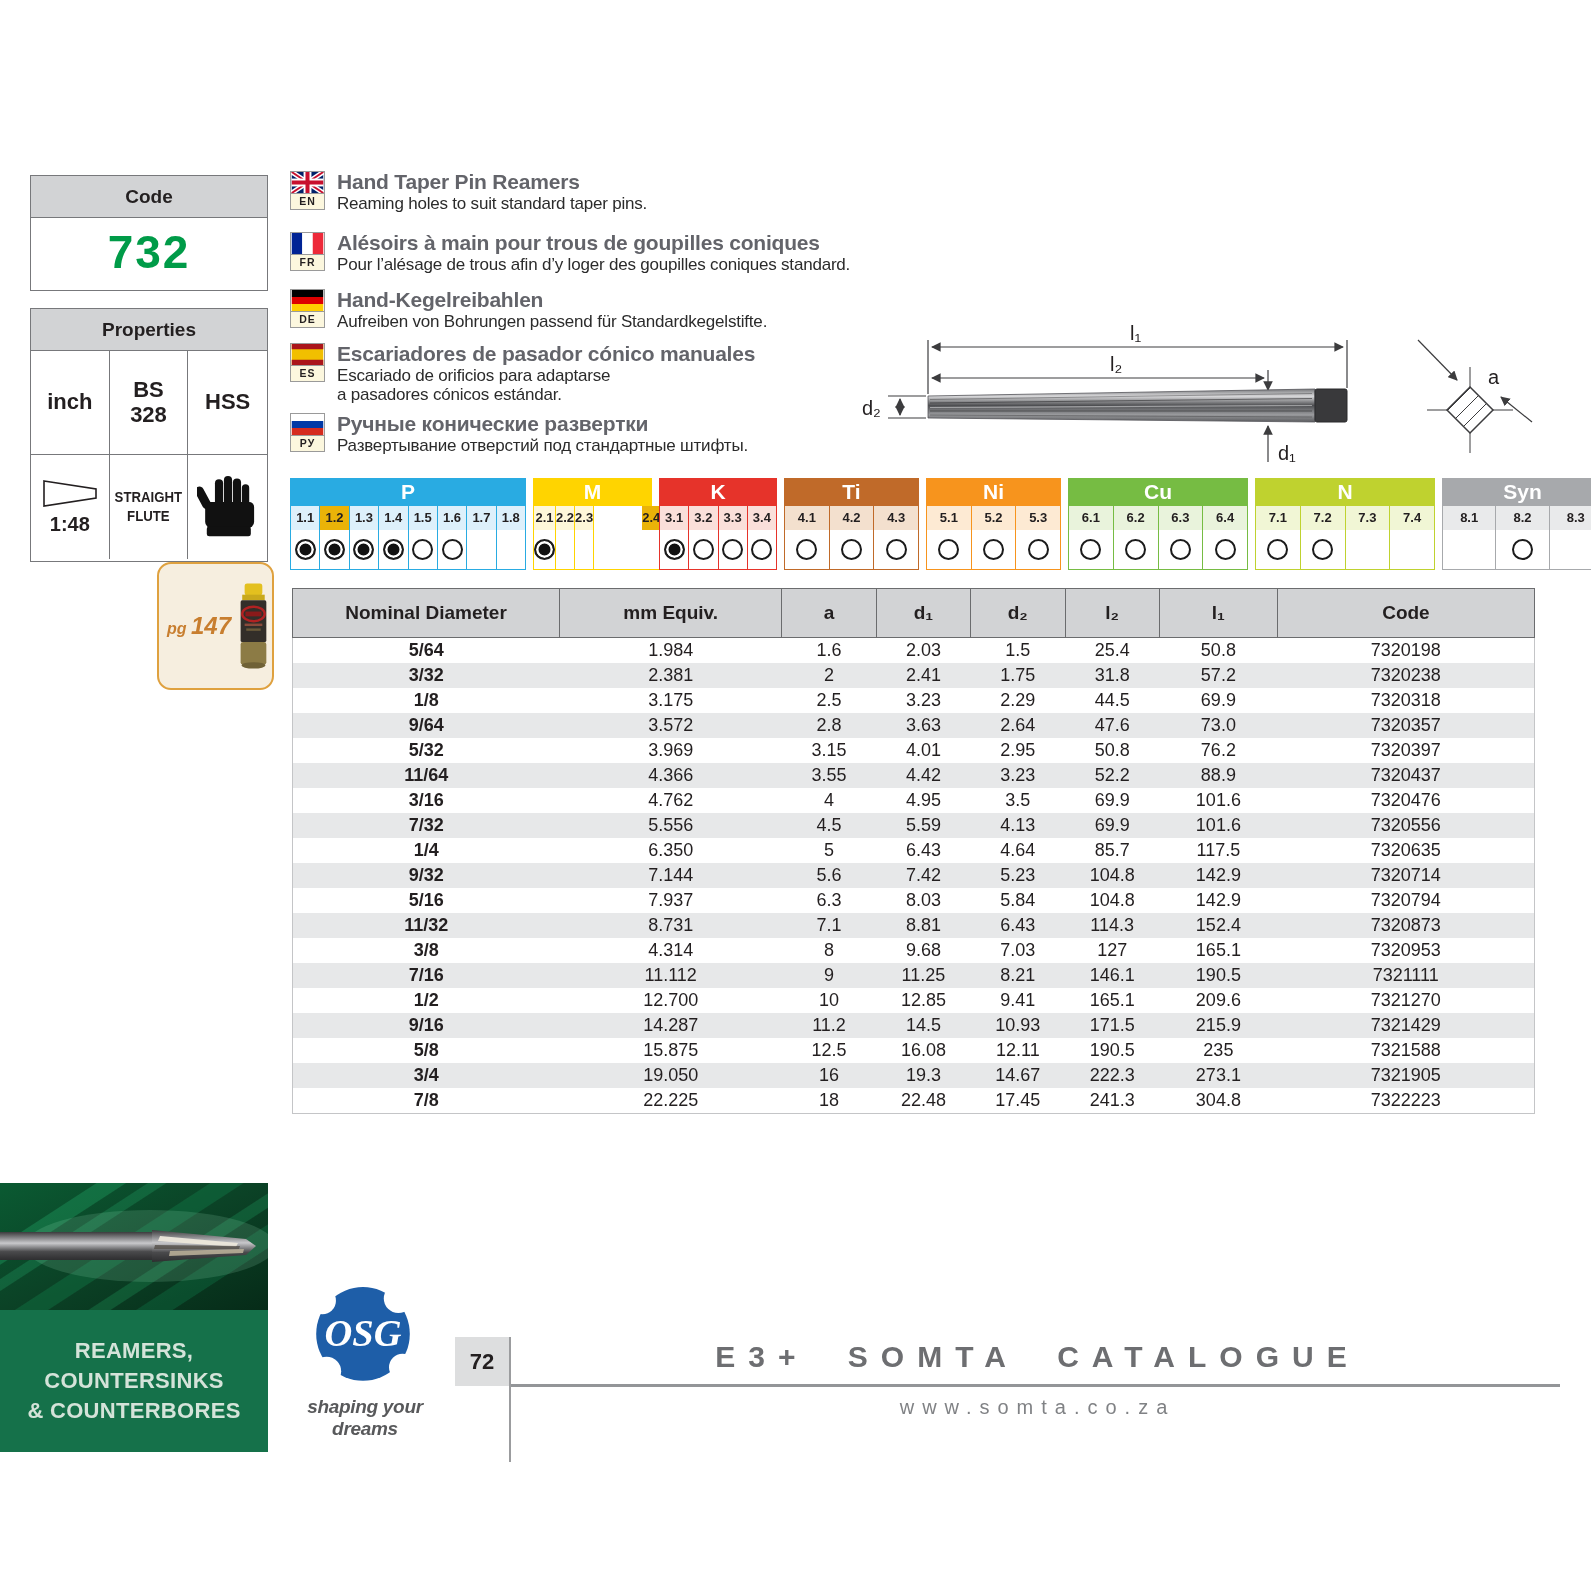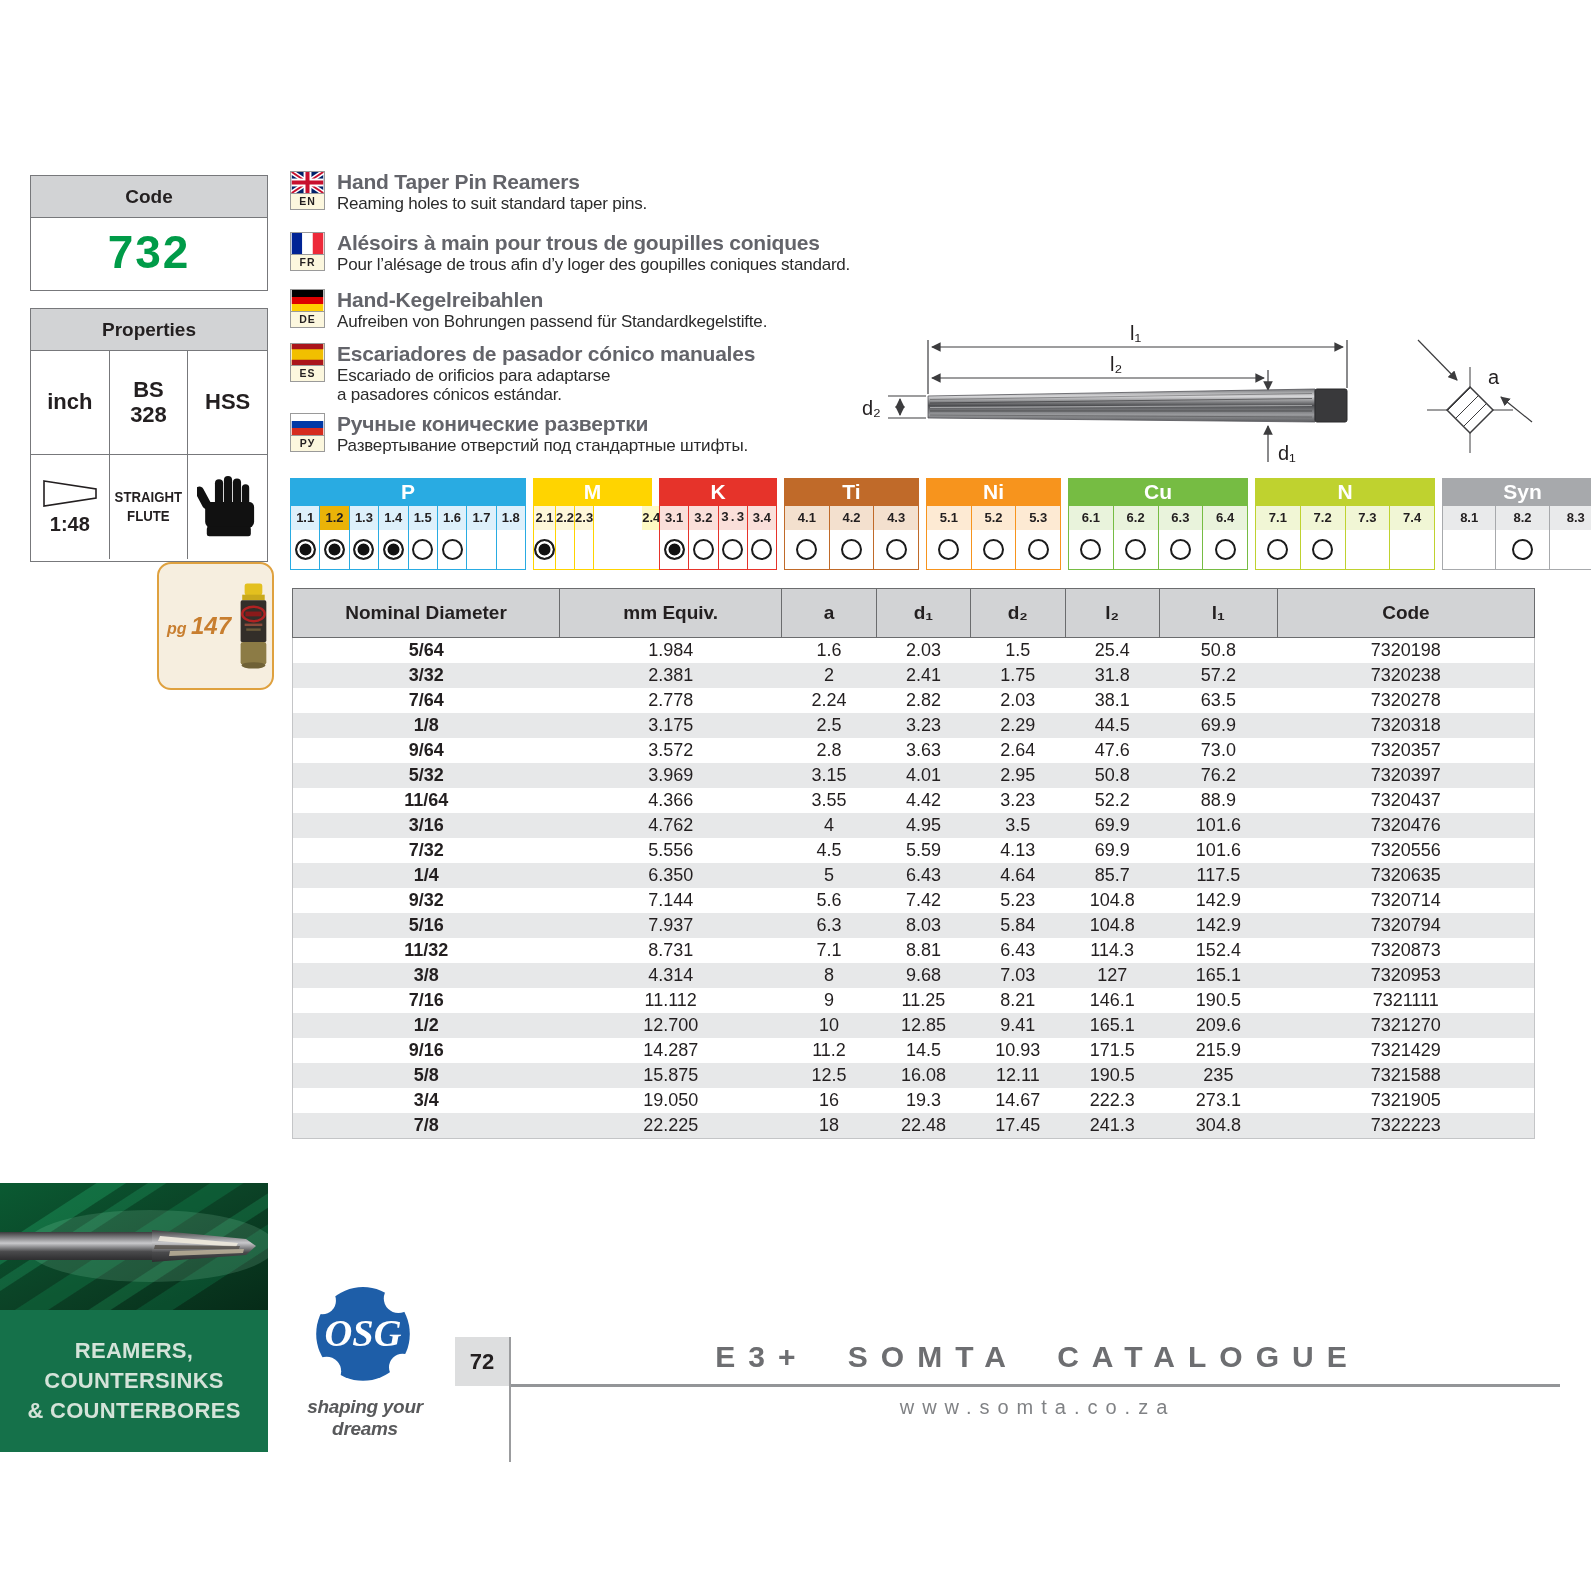--- a/index.html
+++ b/index.html
@@ -354,41 +354,41 @@
           </div>
           <div class="mat-cell" style="border-color: rgb(255, 212, 0);">
             <div class="mat-num" style="background: rgb(254, 247, 217);">2.2</div>
             <div class="mat-radio"></div>
           </div>
           <div class="mat-cell" style="border-color: rgb(255, 212, 0);">
             <div class="mat-num" style="background: rgb(254, 247, 217);">2.3</div>
             <div class="mat-radio"></div>
           </div>
           <div class="mat-cell" style="border-color: rgb(255, 212, 0);">
-            <div class="mat-num" style="background: #fef9c3; margin-left: 48px;">2.4</div>
+            <div class="mat-num" style="background: #eab308; margin-left: 48px;">2.4</div>
             <div class="mat-radio"></div>
           </div>
         </div>
       </div>
       <div class="mat-group" style="width: 118px;">
         <div class="mat-head" style="background: rgb(230, 51, 42);">K</div>
         <div class="mat-cells">
           <div class="mat-cell" style="border-color: rgb(230, 51, 42);">
             <div class="mat-num" style="background: rgb(250, 223, 218);">3.1</div>
             <div class="mat-radio">
               <span class="radio filled"></span>
             </div>
           </div>
           <div class="mat-cell" style="border-color: rgb(230, 51, 42);">
             <div class="mat-num" style="background: rgb(250, 223, 218);">3.2</div>
             <div class="mat-radio">
               <span class="radio"></span>
             </div>
           </div>
-          <div class="mat-cell" style="border-color: rgb(230, 51, 42); font-family: Liberation Mono, monospace;">
+          <div class="mat-cell" style="border-color: rgb(230, 51, 42);">
             <div class="mat-num" style="background: rgb(250, 223, 218);">3.3</div>
             <div class="mat-radio">
               <span class="radio"></span>
             </div>
           </div>
           <div class="mat-cell" style="border-color: rgb(230, 51, 42);">
             <div class="mat-num" style="background: rgb(250, 223, 218);">3.4</div>
             <div class="mat-radio">
               <span class="radio"></span>
             </div>
@@ -552,30 +552,20 @@
         </tr>
         <tr>
           <td class="b">3/32</td>
           <td>2.381</td>
           <td>2</td>
           <td>2.41</td>
           <td>1.75</td>
           <td>31.8</td>
           <td>57.2</td>
           <td>7320238</td>
-        </tr>
-        <tr>
-          <td class="b">7/64</td>
-          <td>2.778</td>
-          <td>2.24</td>
-          <td>2.82</td>
-          <td>2.03</td>
-          <td>38.1</td>
-          <td>63.5</td>
-          <td>7320278</td>
         </tr>
         <tr>
           <td class="b">1/8</td>
           <td>3.175</td>
           <td>2.5</td>
           <td>3.23</td>
           <td>2.29</td>
           <td>44.5</td>
           <td>69.9</td>
           <td>7320318</td>

